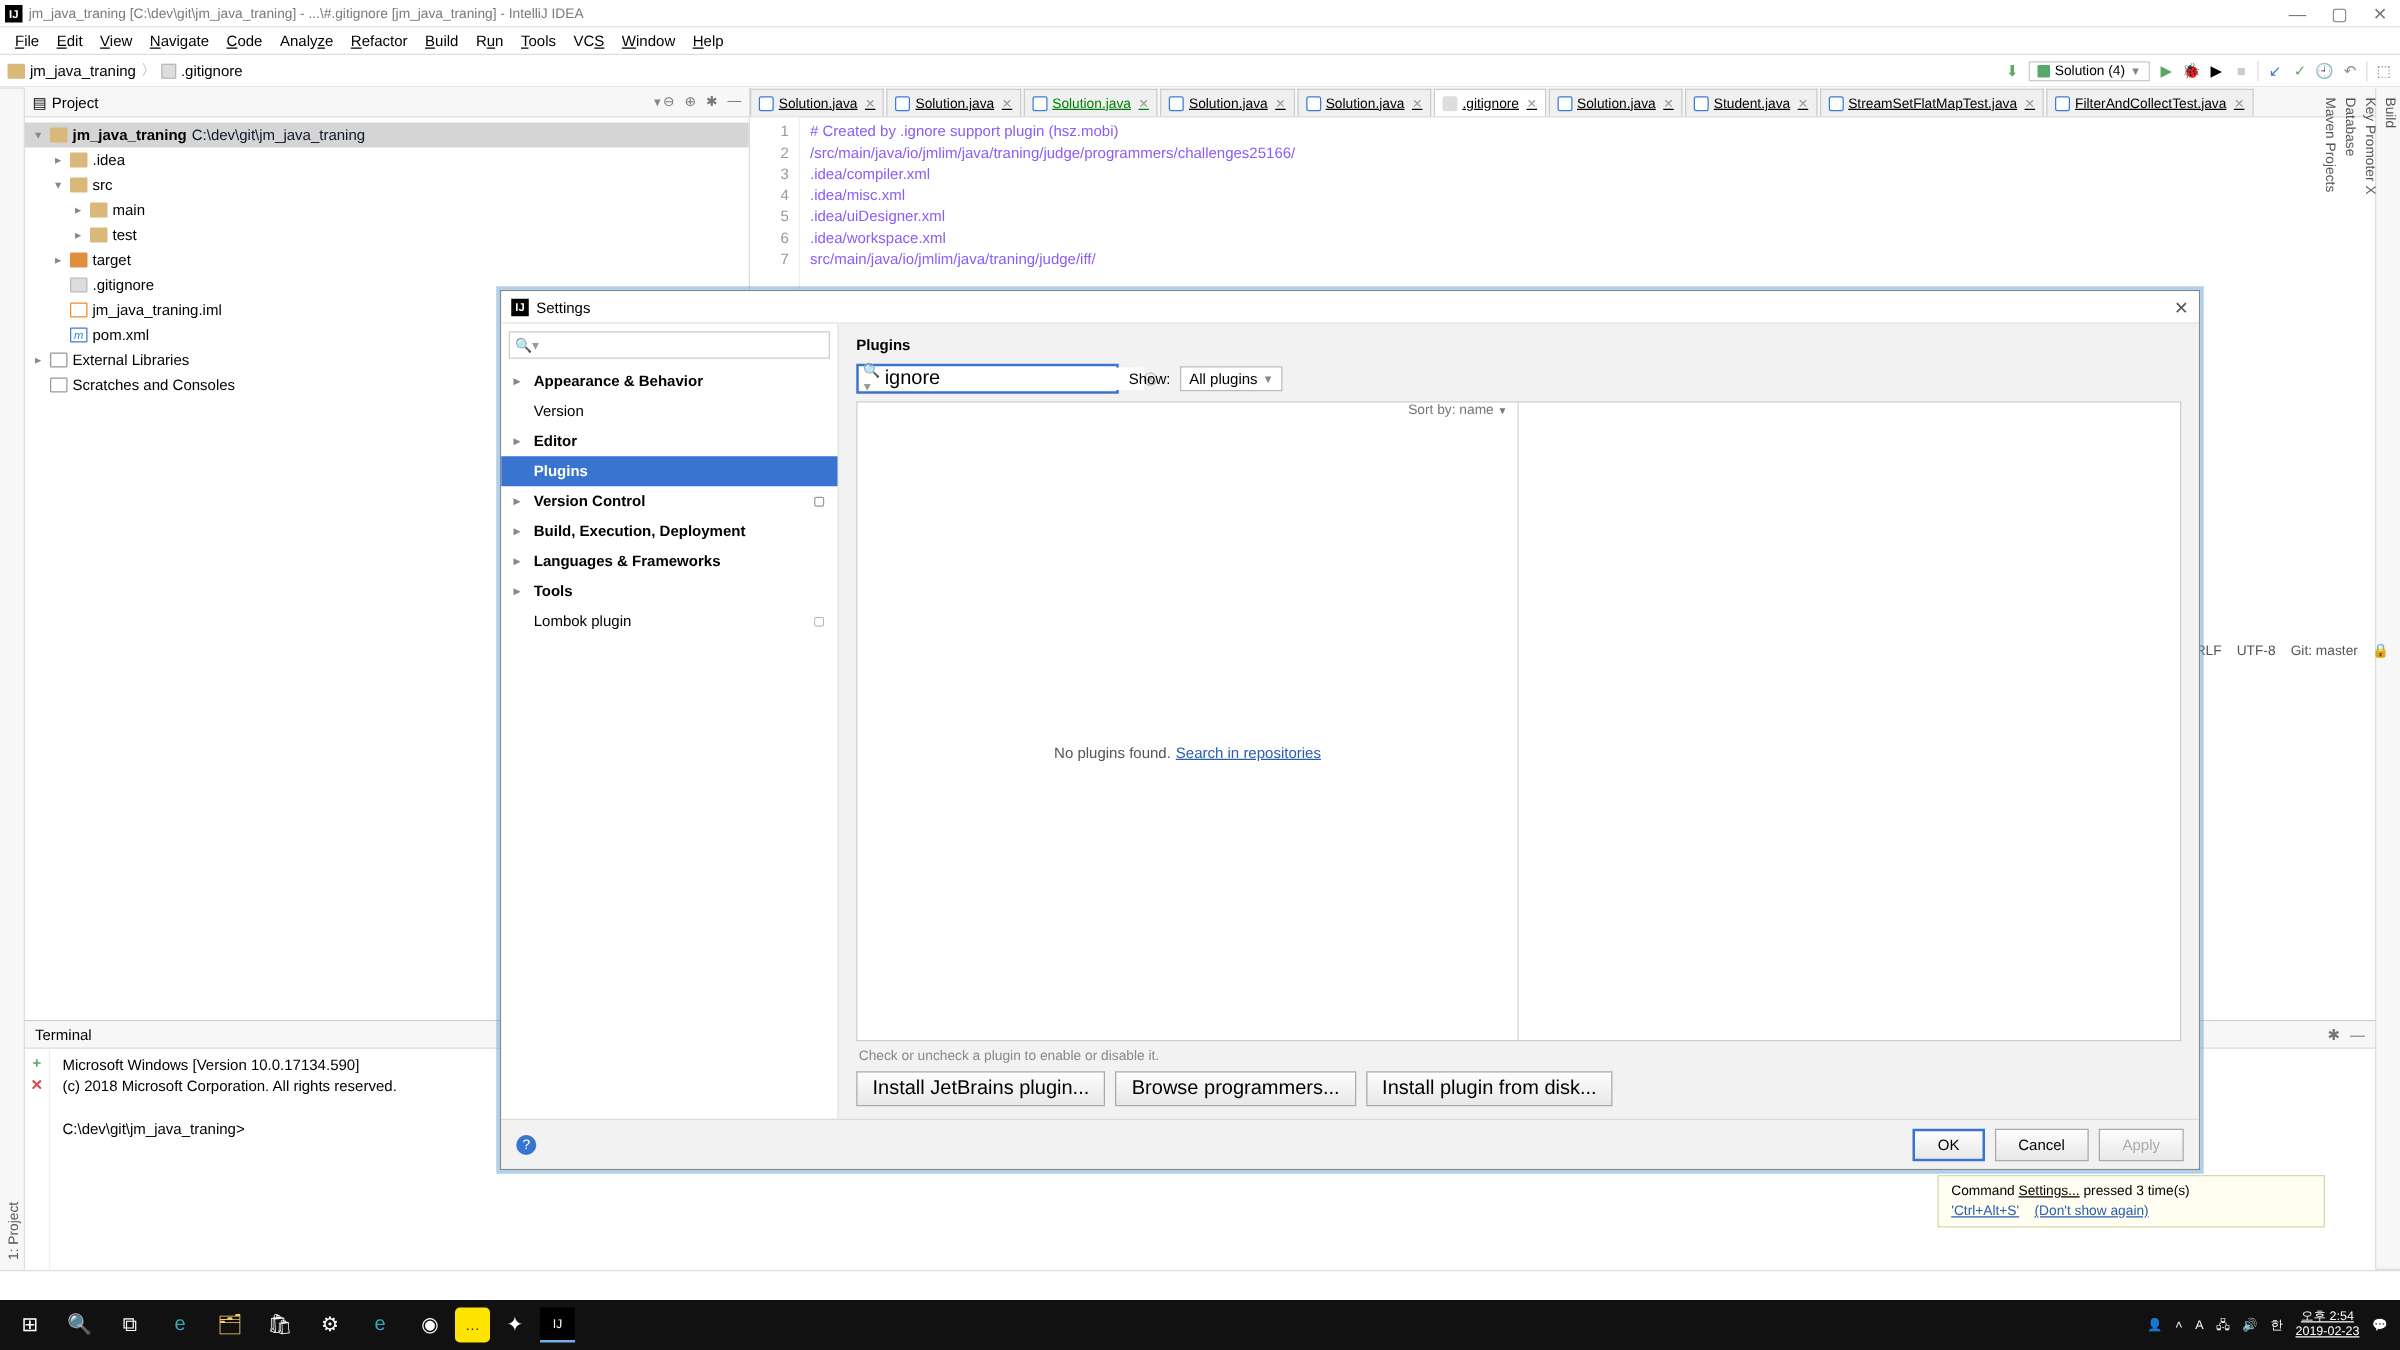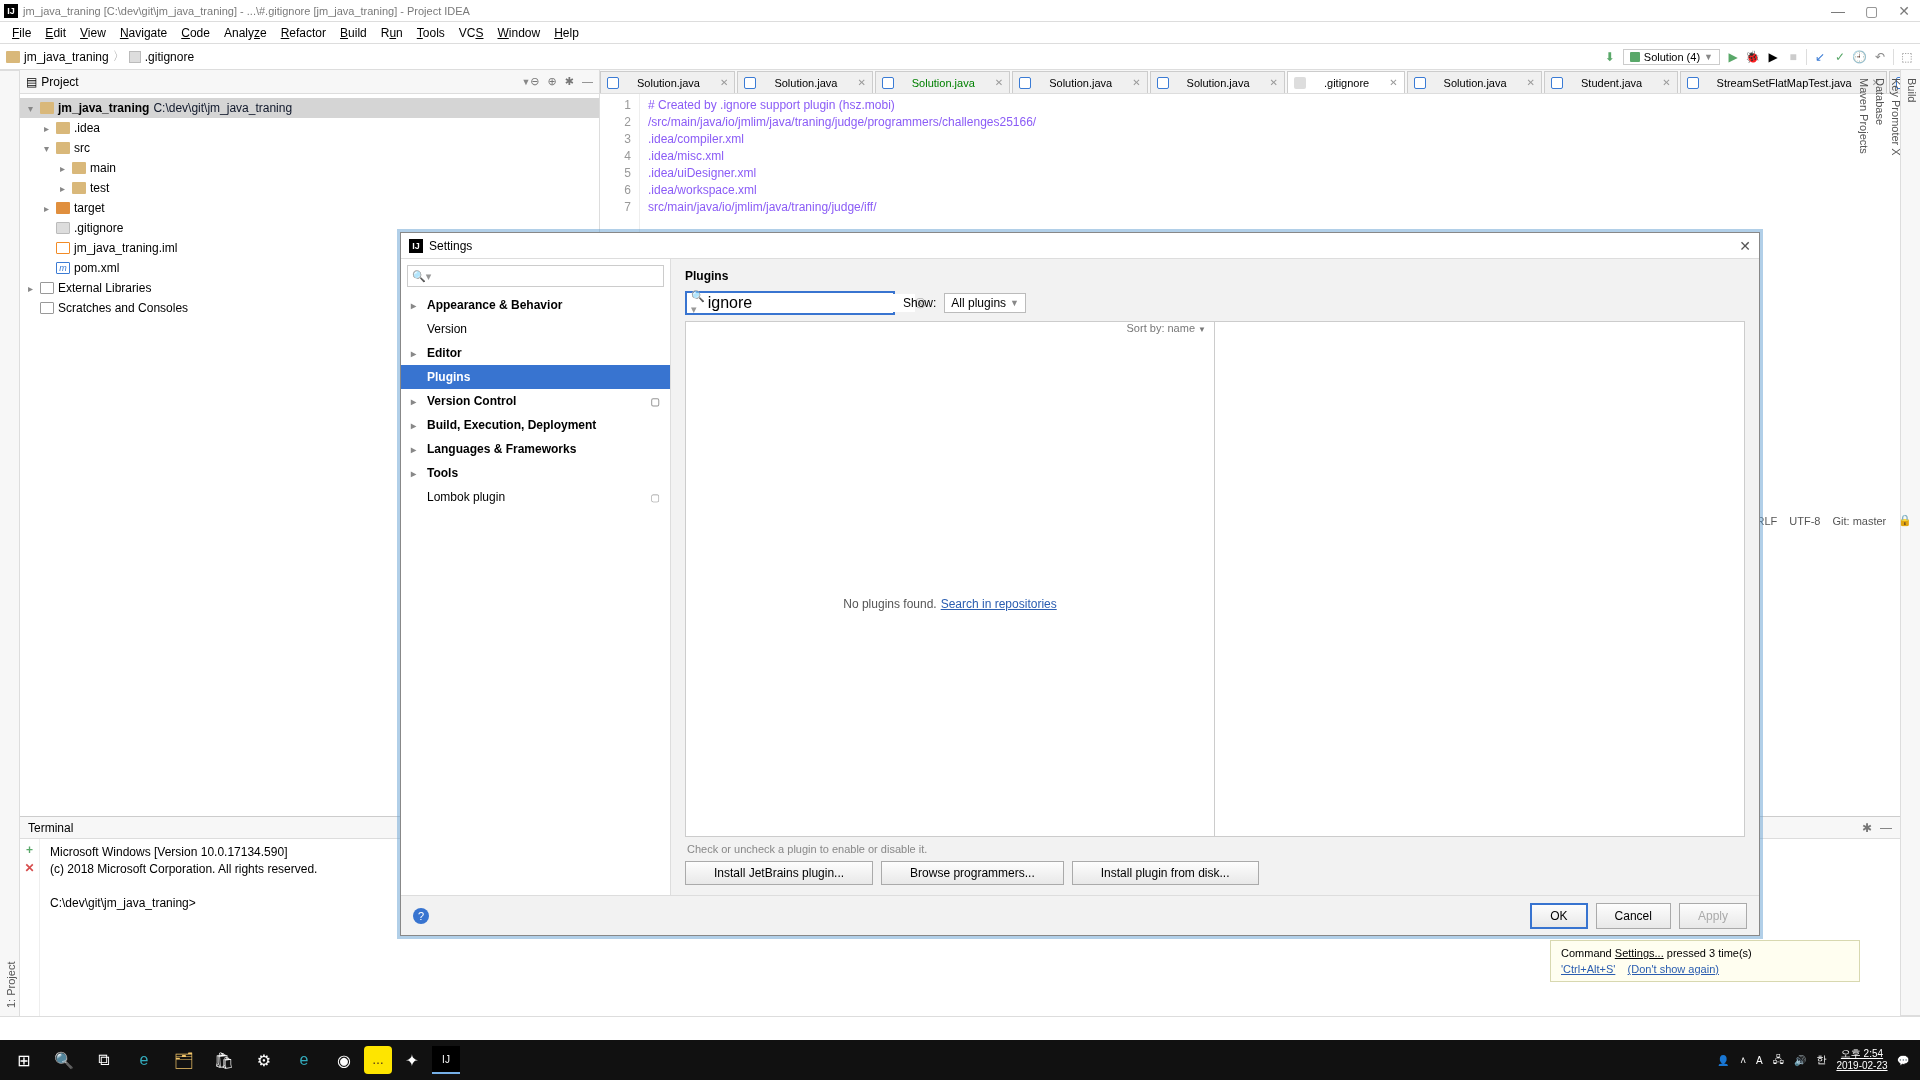--- a/index.html
+++ b/index.html
@@ -49,21 +49,21 @@
 .ic.folder { background: #d9b87a; }
 .ic.folder.orange { background: #e08f3e; }
 .ic.file-txt { background: #ddd; border: 1px solid #bbb; }
 .ic.file-j { background: #fff; border: 1px solid #f28b25; }
 .ic.file-m { background: #fff; border: 1px solid #3a7bd5; color:#3a7bd5; font-size:9px; font-style:italic; display:flex; align-items:center; justify-content:center; }
 .ic.lib { background: #fff; border: 1px solid #999; }
 .tree-row .gray { color: #0f172a; margin-left: 4px; }
 
 .editor-area { flex: 1; display: flex; flex-direction: column; background: #fff; min-width: 0; }
 .tab-strip { height: 24px; display: flex; align-items: flex-end; background: #f7f7f7; border-bottom: 1px solid #ddd; overflow: hidden; }
-.ed-tab { height: 22px; display: flex; align-items: center; padding: 0 6px; border: 1px solid #ccc; border-bottom: none; background: #f0f0f0; margin-right: 2px; font-size: 11px; gap: 18px; white-space: nowrap;}
+.ed-tab { height: 22px; display: flex; align-items: center; padding: 0 6px; border: 1px solid #ccc; border-bottom: none; background: #f0f0f0; margin-right: 2px; font-size: 11px; gap: 4px; white-space: nowrap; text-decoration: underline;}
 .ed-tab .tic { width: 12px; height: 12px; border-radius: 2px; }
 .tic.java { background: #fff; border: 1px solid #3a7bd5; }
 .tic.txt { background: #ddd; }
 .ed-tab.active { background: #fff; }
 .ed-tab.green { color: #008000; }
 .ed-tab .close { color: #999; font-size: 10px; margin-left: 2px; }
 .code-view { flex: 1; display: flex; font-family: Consolas, monospace; font-size: 12px; }
 .gutter-nums { width: 40px; text-align: right; color: #999; padding: 4px 8px 4px 0; background: #fff; border-right: 1px solid #eee; }
 .gutter-nums div { height: 17px; }
 .code-lines { padding: 4px 8px; }
@@ -108,21 +108,21 @@
 .plugin-search .clr { color: #999; font-size: 11px; }
 .show-dd { border: 1px solid #bbb; background: #fff; padding: 2px 6px; font-size: 12px; display: flex; align-items: center; gap: 4px; }
 .plugin-panes { flex: 1; display: flex; gap: 0; }
 .plugin-list { width: 530px; border: 1px solid #ccc; background: #fff; display: flex; flex-direction: column; gap: 31px; }
 .sort-row { height: 18px; text-align: right; padding: 0 8px; font-size: 11px; color: #777; }
 .plugin-empty { flex: 1; display: flex; align-items: center; justify-content: center; font-size: 12px; color: #555; gap: 4px; }
 .plugin-empty a { color: #2a5db0; text-decoration: underline; }
 .plugin-detail { flex: 1; border: 1px solid #ccc; border-left: none; background: #fff; }
 .plugin-hint { font-size: 11px; color: #888; padding: 6px 2px; }
 .plugin-buttons { display: flex; gap: 8px; }
-.pbtn { border: 1px solid #aaa; background: linear-gradient(#fdfdfd,#e8e8e8); padding: 4px 28px; font-size: 12px; }
+.pbtn { border: 1px solid #aaa; background: linear-gradient(#fdfdfd,#e8e8e8); padding: 4px 12px; font-size: 16px; }
 .dlg-footer { height: 40px; border-top: 1px solid #ddd; display: flex; align-items: center; padding: 0 12px; background: #f2f2f2; }
 .dlg-footer .help { width: 16px; height: 16px; border-radius: 50%; background: #3874d0; color: #fff; font-size: 11px; display: flex; align-items: center; justify-content: center; }
 .dlg-footer .fbtns { margin-left: auto; display: flex; gap: 8px; }
 .fbtn { border: 1px solid #aaa; background: linear-gradient(#fdfdfd,#e8e8e8); padding: 4px 18px; font-size: 12px; }
 .fbtn.primary { border: 2px solid #3874d0; }
 .fbtn.disabled { color: #aaa; }
 
 
 .notify { position: absolute; right: 60px; top: 940px; width: 310px; background: #fffef0; border: 1px solid #d8d8b0; padding: 6px 10px; font-size: 11px; z-index: 100; }
 .notify .row1 { margin-bottom: 4px; }
@@ -136,21 +136,21 @@
 .taskbar .clock { text-align: center; line-height: 1.2; text-decoration: underline; }
 
 .status-line { position: absolute; bottom: 40px; left:0; right:0; height:24px; border-top:1px solid #ddd; background:#fff; }
 .status-line-inner { position:absolute; right: 8px; top:3px; display:flex; gap:12px; font-size:11px; color:#555; align-items:center; }
 </style>
 </head>
 <body>
 
 <div class="title-bar">
   <div class="app-icon">IJ</div>
-  <div class="title-text">jm_java_traning [C:\dev\git\jm_java_traning] - ...\#.gitignore [jm_java_traning] - Project IDEA</div>
+  <div class="title-text">jm_java_traning [C:\dev\git\jm_java_traning] - ...\#.gitignore [jm_java_traning] - IntelliJ IDEA</div>
   <div class="win-controls">
     <span>—</span>
     <span>▢</span>
     <span>✕</span>
   </div>
 </div>
 
 <div class="menu-bar">
   <div class="menu-item"><u>F</u>ile</div>
   <div class="menu-item"><u>E</u>dit</div>

